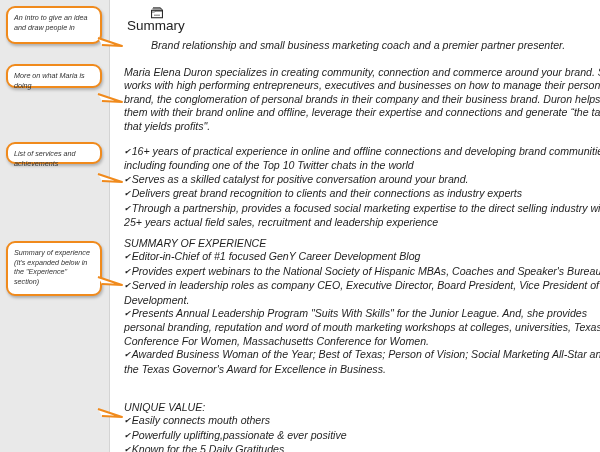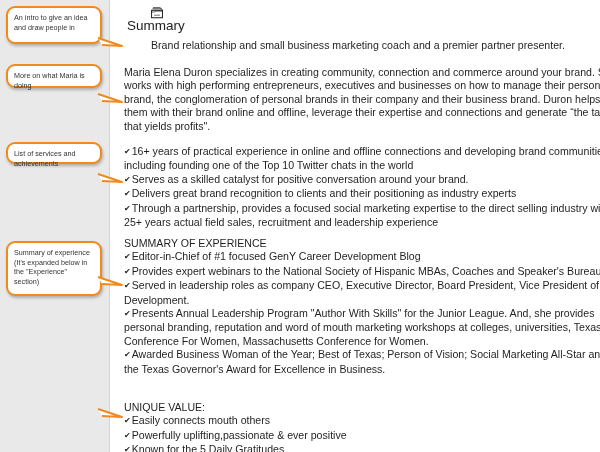--- a/index.html
+++ b/index.html
@@ -30,21 +30,21 @@
       font-size: 10.6px; line-height: 13.4px; color: #1f1f1f;
     }
 
     .header {
       position: absolute; left: 8px; top: 6px; height: 26px; display: flex; align-items: flex-end; flex-direction: column;
     }
     .header-icon { width: 22px; height: 22px; margin-right: 17px; }
     .header-title { font-size: 13.5px; color: #222; }
 
     .block { position: absolute; left: 5px; width: 474px; }
-    .line { white-space: nowrap; display: block; }
+    .line { white-space: nowrap; display: block; font-style: italic; }
     .check { font-size: 8px; margin-right: 1px; display: inline-block; transform: translateY(-1px); }
   </style>
 </head>
 <body>
 
 <div class="left-panel">
 
   <div class="callout" style="top:6px;height:38px;">
     <span class="line">An intro to give an idea</span>
     <span class="line">and draw people in</span>
@@ -108,32 +108,32 @@
     <span class="line">works with high performing entrepreneurs, executives and businesses on how to manage their personal</span>
     <span class="line">brand, the conglomeration of personal brands in their company and their business brand. Duron helps</span>
     <span class="line">them with their brand online and offline, leverage their expertise and connections and generate “the talk</span>
     <span class="line">that yields profits".</span>
   </div>
 
   <div class="block" style="top:145px;">
     <span class="line"><span class="check">✔</span><span>16+ years of practical experience in online and offline connections and developing brand communities</span></span>
     <span class="line">including founding one of the Top 10 Twitter chats in the world</span>
     <span class="line"><span class="check">✔</span><span>Serves as a skilled catalyst for positive conversation around your brand.</span></span>
-    <span class="line"><span class="check">✔</span><span>Delivers great brand recognition to clients and their positioning as industry experts</span></span>
+    <span class="line"><span class="check">✔</span><span>Delivers great brand recognition to clients and their connections as industry experts</span></span>
     <span class="line"><span class="check">✔</span><span>Through a partnership, provides a focused social marketing expertise to the direct selling industry with</span></span>
     <span class="line">25+ years actual field sales, recruitment and leadership experience</span>
   </div>
 
   <div class="block" style="top:237px;">
     <span class="line">SUMMARY OF EXPERIENCE</span>
     <span class="line"><span class="check">✔</span><span>Editor-in-Chief of #1 focused GenY Career Development Blog</span></span>
     <span class="line"><span class="check">✔</span><span>Provides expert webinars to the National Society of Hispanic MBAs, Coaches and Speaker's Bureaus</span></span>
     <span class="line"><span class="check">✔</span><span>Served in leadership roles as company CEO, Executive Director, Board President, Vice President of</span></span>
     <span class="line">Development.</span>
-    <span class="line"><span class="check">✔</span><span>Presents Annual Leadership Program "Author With Skills" for the Junior League. And, she provides</span></span>
+    <span class="line"><span class="check">✔</span><span>Presents Annual Leadership Program "Suits With Skills" for the Junior League. And, she provides</span></span>
     <span class="line">personal branding, reputation and word of mouth marketing workshops at colleges, universities, Texas</span>
     <span class="line">Conference For Women, Massachusetts Conference for Women.</span>
     <span class="line"><span class="check">✔</span><span>Awarded Business Woman of the Year; Best of Texas; Person of Vision; Social Marketing All-Star and</span></span>
     <span class="line">the Texas Governor's Award for Excellence in Business.</span>
   </div>
 
   <div class="block" style="top:391px;margin-top:10px;">
     <span class="line">UNIQUE VALUE:</span>
     <span class="line"><span class="check">✔</span><span>Easily connects mouth others</span></span>
     <span class="line"><span class="check">✔</span><span>Powerfully uplifting,passionate &amp; ever positive</span></span>

